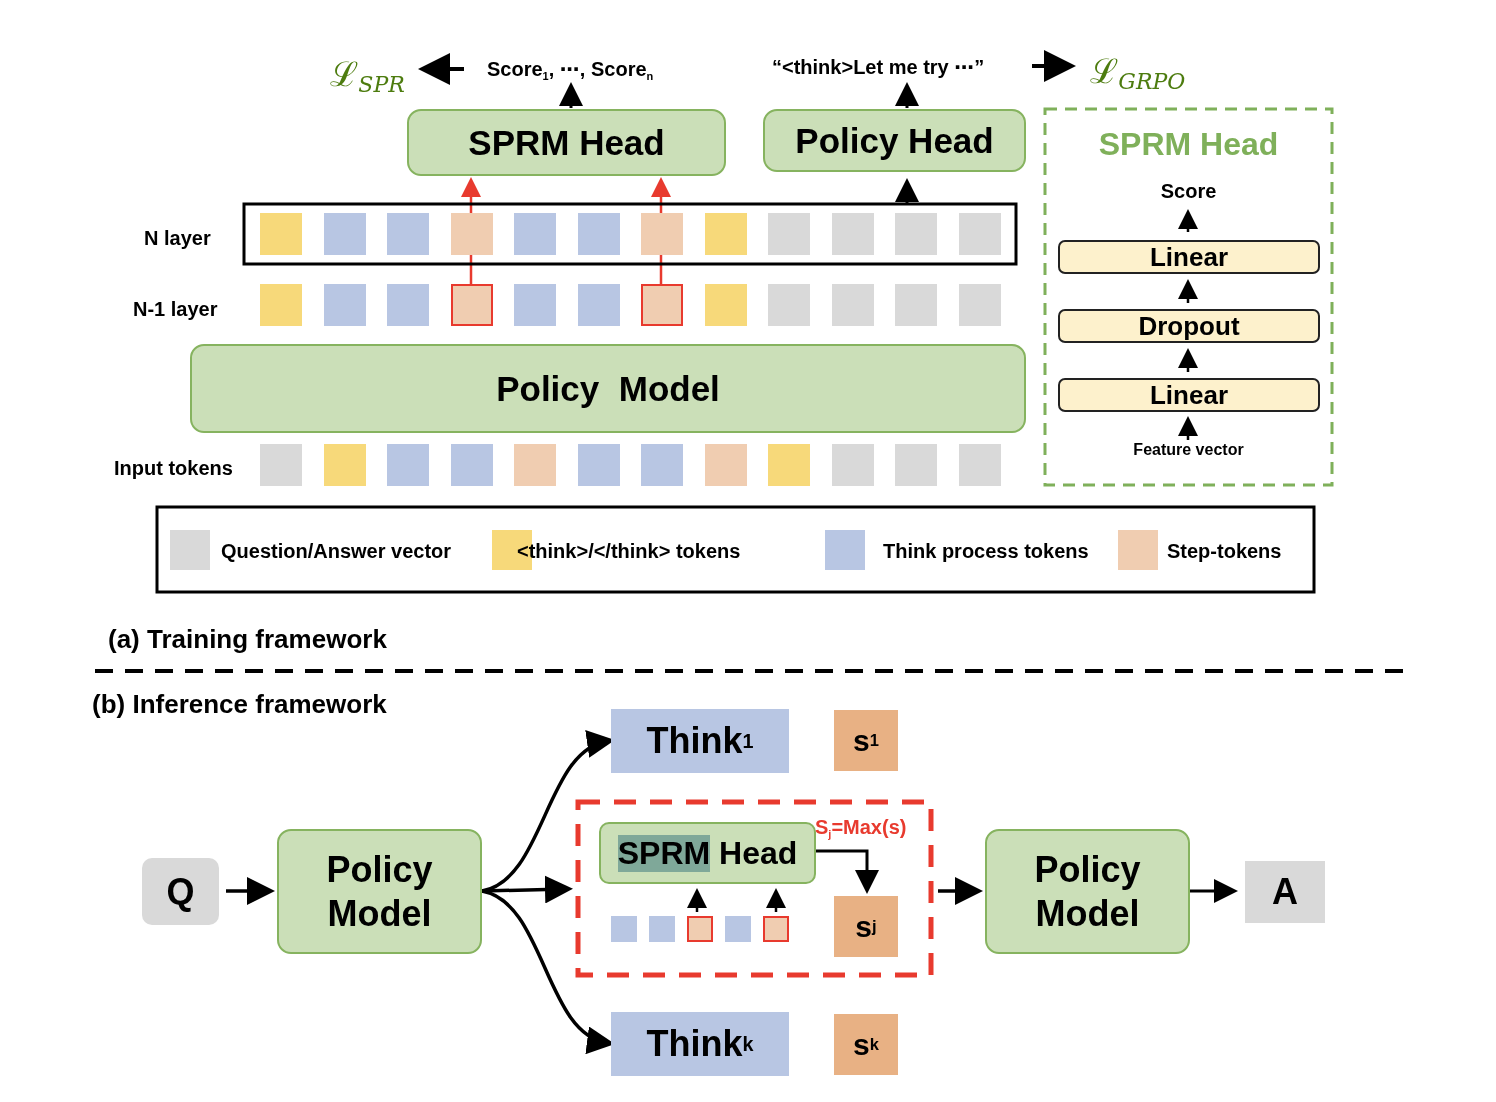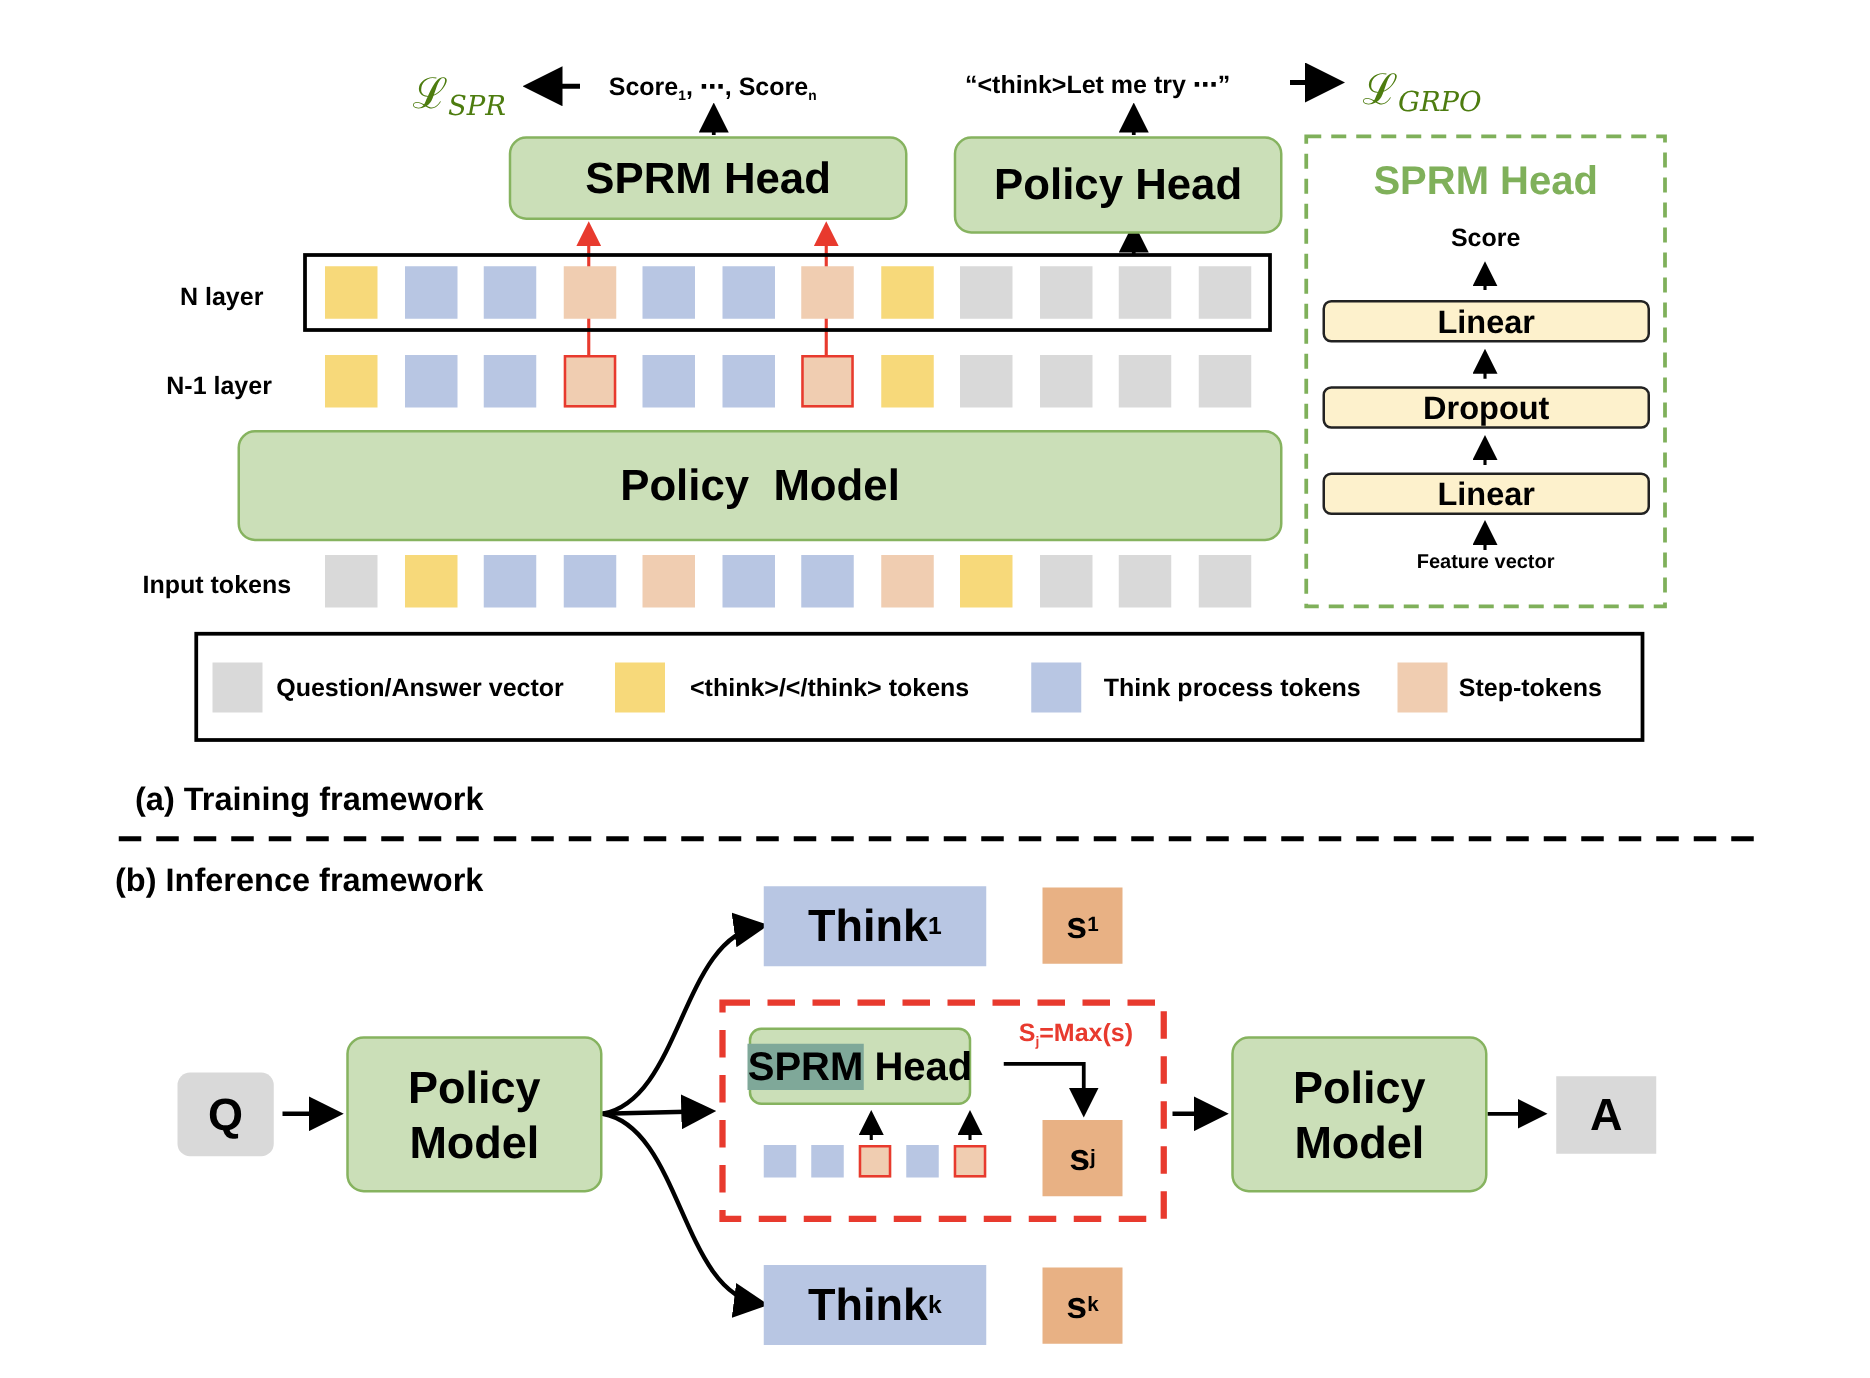--- a/index.html
+++ b/index.html
@@ -81,21 +81,21 @@
 </div>
 <div class="label" style="left:487px;top:57px;">
   <span>Score</span><sub class="s">1</sub><span>, ⋯, Score</span><sub class="s">n</sub>
 </div>
 <div class="label" style="left:772px;top:55px;">“&lt;think&gt;Let me try ⋯”</div>
 <div class="loss" style="left:1090px;top:47px;">
   <span class="script">ℒ</span><sub>GRPO</sub>
 </div>
 
 <div class="green-box" style="left:407px;top:109px;width:319px;height:67px;font-size:35px;">SPRM Head</div>
-<div class="green-box" style="left:763px;top:109px;width:263px;height:78px;font-size:35px;">Policy Head</div>
+<div class="green-box" style="left:763px;top:109px;width:263px;height:63px;font-size:35px;">Policy Head</div>
 
 <div class="label" style="left:144px;top:227px;">N layer</div>
 <div class="label" style="left:133px;top:298px;">N-1 layer</div>
 <div class="label" style="left:114px;top:457px;">Input tokens</div>
 
 <div id="row-n">
     <div class="tok" style="left: 260px; top: 213px; background: rgb(247, 217, 122);"></div>
     <div class="tok" style="left: 323.5px; top: 213px; background: rgb(184, 198, 227);"></div>
     <div class="tok" style="left: 387px; top: 213px; background: rgb(184, 198, 227);"></div>
     <div class="tok" style="left: 450.5px; top: 213px; background: rgb(240, 205, 177);"></div>
@@ -143,21 +143,21 @@
 <div class="abs" style="left:1045px;top:180px;width:287px;text-align:center;font-weight:bold;font-size:20px;">Score</div>
 <div class="layer-box" style="left:1058px;top:240px;width:262px;height:34px;">Linear</div>
 <div class="layer-box" style="left:1058px;top:309px;width:262px;height:34px;">Dropout</div>
 <div class="layer-box" style="left:1058px;top:378px;width:262px;height:34px;">Linear</div>
 <div class="abs" style="left:1045px;top:441px;width:287px;text-align:center;font-weight:bold;font-size:16px;">Feature vector</div>
 
 <div id="legend">
     <div class="abs" style="left: 170px; top: 530px; width: 40px; height: 40px; background: rgb(217, 217, 217);"></div>
     <div class="label" style="left: 221px; top: 540px;">Question/Answer vector</div>
     <div class="abs" style="left: 492px; top: 530px; width: 40px; height: 40px; background: rgb(247, 217, 122);"></div>
-    <div class="label" style="left: 552px; top: 540px; text-align: center;">&lt;think&gt;/&lt;/think&gt; tokens</div>
+    <div class="label" style="left: 517px; top: 540px; text-align: center;">&lt;think&gt;/&lt;/think&gt; tokens</div>
     <div class="abs" style="left: 825px; top: 530px; width: 40px; height: 40px; background: rgb(184, 198, 227);"></div>
     <div class="label" style="left: 883px; top: 540px;">Think process tokens</div>
     <div class="abs" style="left: 1118px; top: 530px; width: 40px; height: 40px; background: rgb(240, 205, 177);"></div>
     <div class="label" style="left: 1167px; top: 540px;">Step-tokens</div>
   </div>
 
 <div class="abs" style="left:95px;top:624px;font-weight:bold;font-size:26px;margin-left:13px;">(a) Training framework</div>
 <div class="abs" style="left:92px;top:689px;font-weight:bold;font-size:26px;">(b) Inference framework</div>
 
 <div class="gray-box" style="left:142px;top:858px;width:77px;height:67px;border-radius:10px;">Q</div>
@@ -168,21 +168,21 @@
 
 <div class="think-box" style="left:611px;top:709px;width:178px;height:64px;">
   <span>Think</span>
     <sub class="s">1</sub>
 </div>
 <div class="score-box" style="left:834px;top:710px;width:64px;height:61px;">
   <span>s</span>
     <sub class="s">1</sub>
 </div>
 
-<div class="green-box" style="left:599px;top:822px;width:178px;height:62px;font-size:32px;border-radius:10px;">
+<div class="green-box" style="left:599px;top:822px;width:217px;height:62px;font-size:32px;border-radius:10px;">
   <span style="background:#7fa899;">SPRM</span>
     <span style="white-space:pre;"> Head</span>
 </div>
 <div class="abs" style="left:815px;top:816px;color:#e83a2e;font-weight:bold;font-size:20px;white-space:nowrap;">
   <span>S</span><sub class="s">j</sub><span>=Max(s)</span>
 </div>
 <div id="row-inner">
     <div class="tok small" style="left: 611px; top: 916px; background: rgb(184, 198, 227);"></div>
     <div class="tok small" style="left: 649px; top: 916px; background: rgb(184, 198, 227);"></div>
     <div class="tok small hl" style="left: 687px; top: 916px; background: rgb(240, 205, 177);"></div>

